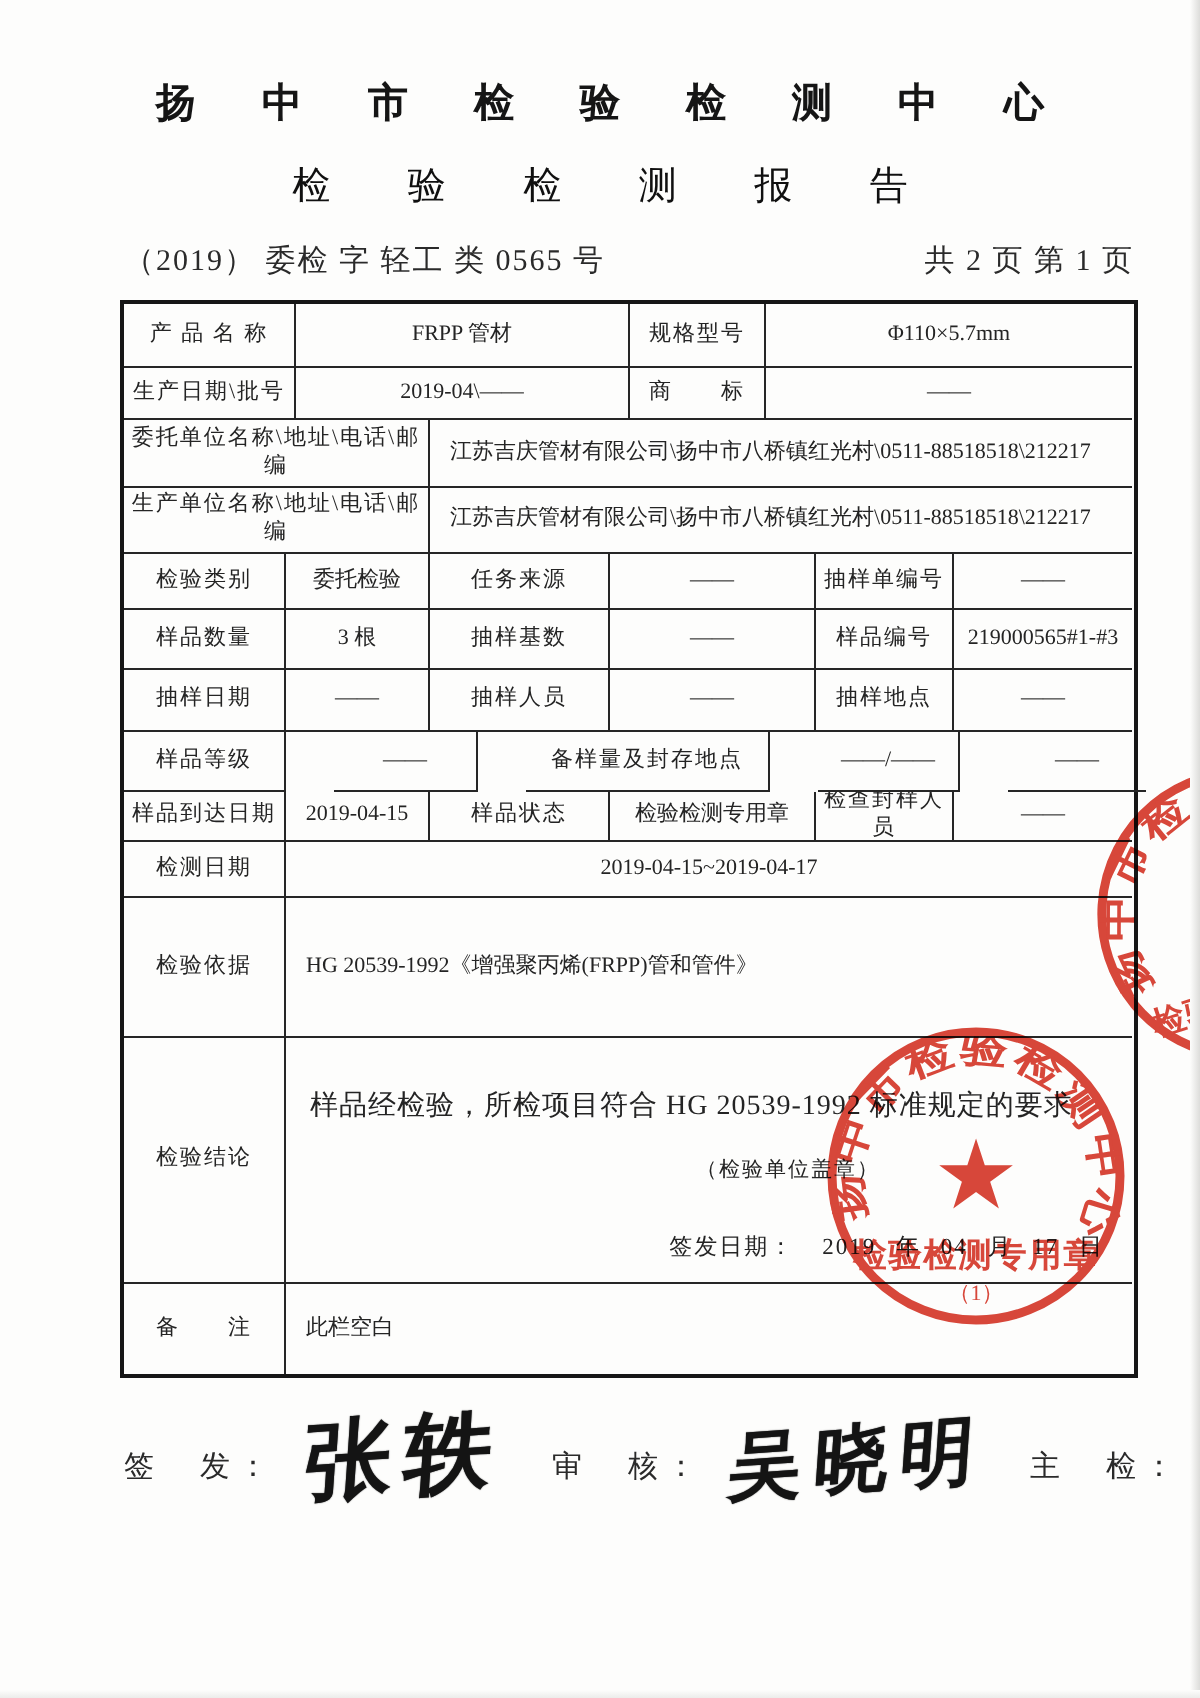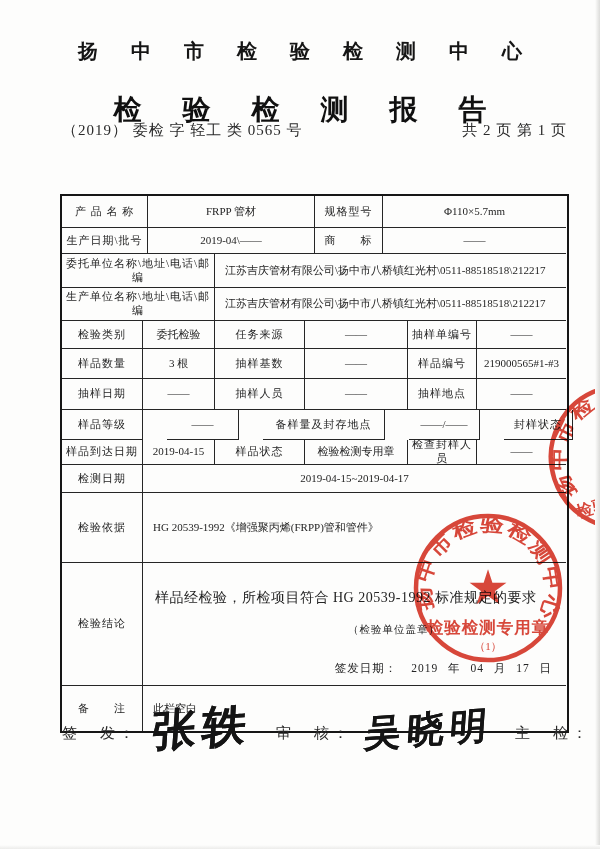--- a/index.html
+++ b/index.html
@@ -25,32 +25,32 @@
     background:linear-gradient(to bottom,#fdfdfc,#ececea);
   }
   
   .center-name{
     position:absolute;left:0;top:38px;width:100%;
     text-align:center;font-size:20px;font-weight:bold;
     letter-spacing:14px;text-indent:14px;color:#151515;
   }
   .report-title{
     position:absolute;left:0;top:80px;width:100%;
-    text-align:center;font-size:28px;font-weight:bold;
-    letter-spacing:17px;text-indent:17px;color:#101010;margin-top:11px;
+    text-align:center;font-size:19px;font-weight:normal;
+    letter-spacing:17px;text-indent:17px;color:#101010;
   }
   .doc-line{
     position:absolute;left:62px;top:121px;width:505px;
     display:flex;justify-content:space-between;
     font-size:15px;letter-spacing:1px;color:#2a2a2a;
   }
   
   .report-table{
     position:absolute;left:60px;top:150px;width:505px;
-    border:2px solid #161616;background:transparent;margin-top:44px;
+    border:2px solid #161616;background:transparent;
   }
   .t-row{display:grid;}
   .cell{
     box-sizing:border-box;
     border-right:1px solid #262626;
     border-bottom:1px solid #262626;
     display:flex;align-items:center;justify-content:center;
     font-size:11px;line-height:1.25;text-align:center;
     padding:1px 2px;overflow:hidden;color:#242424;
   }
@@ -179,21 +179,20 @@
       <div class="cell">——</div>
       <div class="cell lab">抽样地点</div>
       <div class="cell">——</div>
     </div>
 
     <div class="t-row rowd">
       <div class="cell lab">样品等级</div>
       <div class="cell">——</div>
       <div class="cell lab">备样量及封存地点</div>
       <div class="cell">——/——</div>
-      <div class="cell lab">封样状态</div>
       <div class="cell">——</div>
     </div>
 
     <div class="t-row rowc r9">
       <div class="cell lab">样品到达日期</div>
       <div class="cell">2019-04-15</div>
       <div class="cell lab">样品状态</div>
       <div class="cell">检验检测专用章</div>
       <div class="cell lab">检查封样人员</div>
       <div class="cell">——</div>

